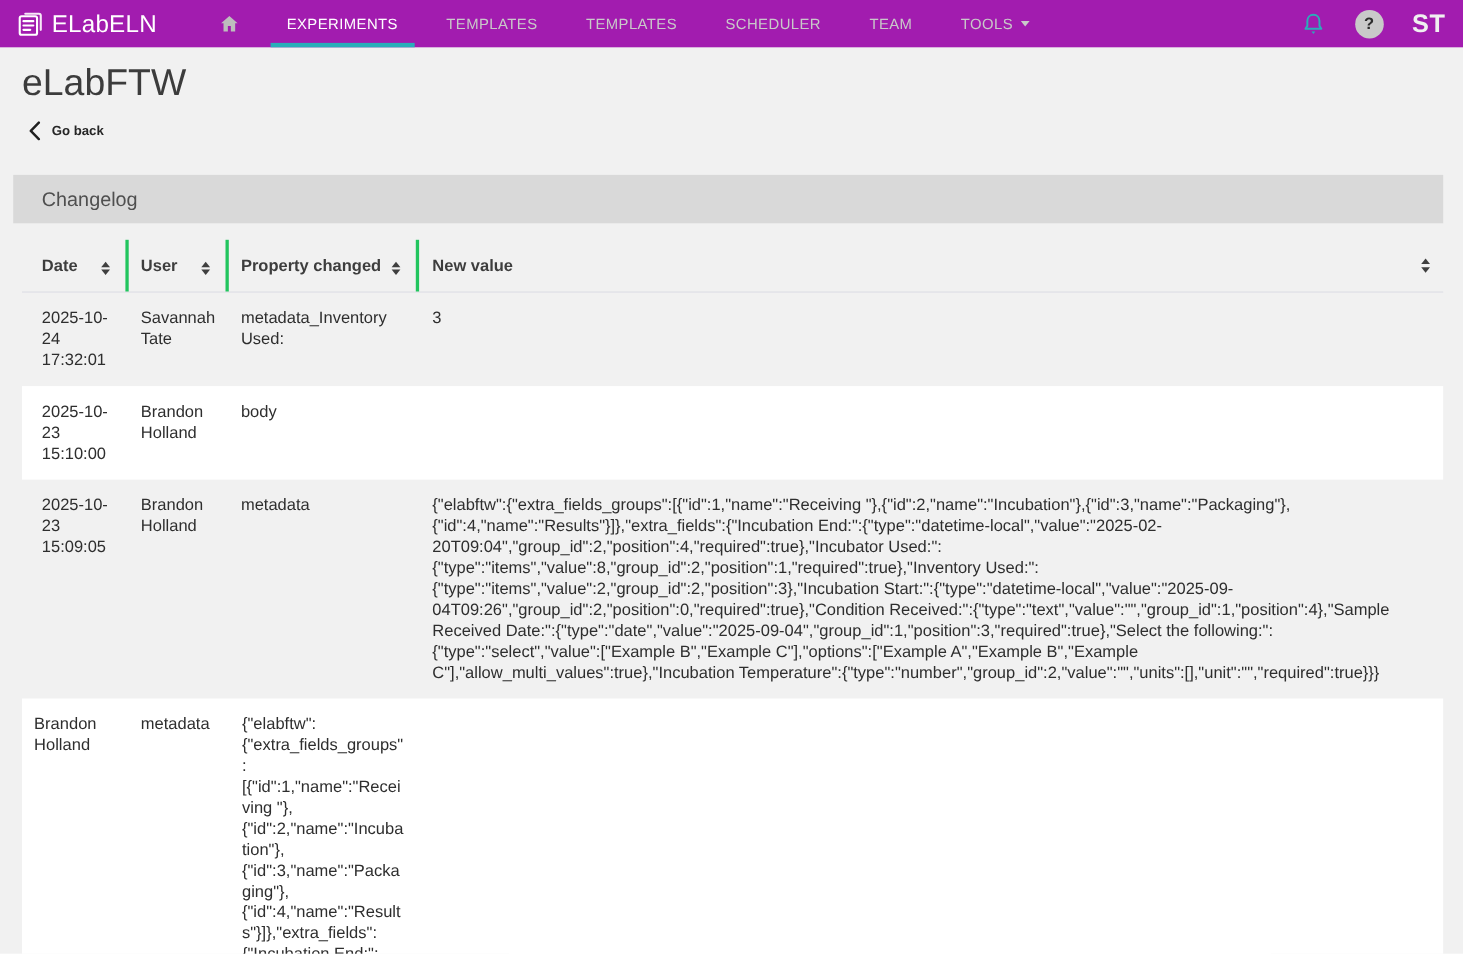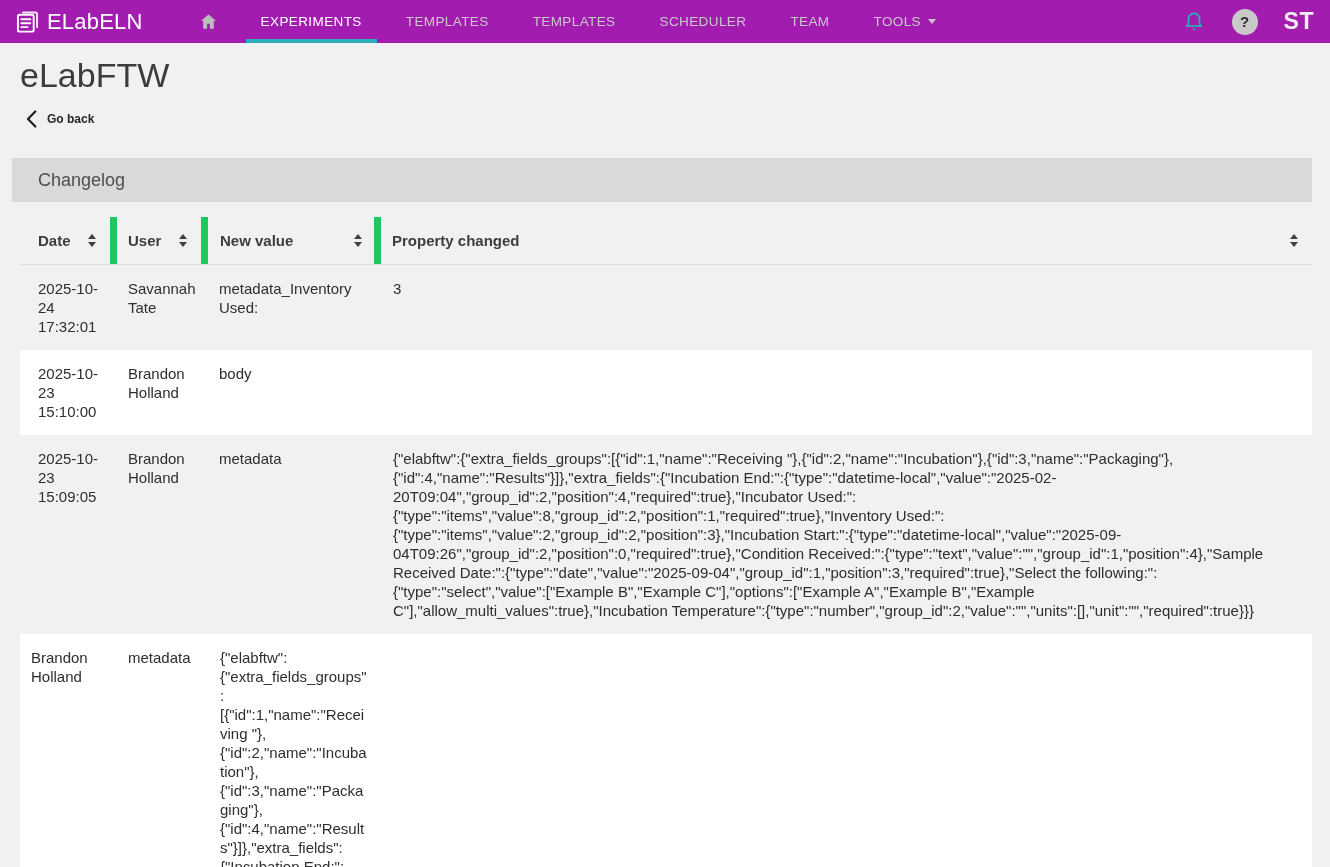--- a/index.html
+++ b/index.html
@@ -87,21 +87,21 @@
     grid-template-columns: 97px 91px 173px 1fr;
   }
   .t-head { border-bottom: 1px solid #dcdde4; }
   .th {
     display: flex; align-items: center; justify-content: space-between;
     padding: 15px 14px 15px 18px;
     font-size: 15px; font-weight: bold; color: #3d3d3d;
     cursor: pointer;
   }
   .th + .th { padding-left: 11px; }
-  .t-head .th:nth-child(-n+3) { border-right: 7px solid #22c55e; }
+  .t-head .th:nth-child(-n+3) { border-right: 3px solid #22c55e; align-items: flex-end; }
   .th.last { padding-left: 12px; padding-right: 12px; }
   .sort-icon { display: flex; flex-direction: column; align-items: center; }
   .sort-icon .up {
     width: 0; height: 0;
     border-left: 4.5px solid transparent; border-right: 4.5px solid transparent;
     border-bottom: 5.5px solid #3f3f3f;
   }
   .sort-icon .down {
     width: 0; height: 0; margin-top: 2.5px;
     border-left: 4.5px solid transparent; border-right: 4.5px solid transparent;
@@ -197,29 +197,29 @@
             <span class="down"></span>
           </span>
       </div>
       <div class="th">
         <span>User</span>
         <span class="sort-icon">
             <span class="up"></span>
             <span class="down"></span>
           </span>
       </div>
+      <div class="th">
+        <span>Property changed</span>
+        <span class="sort-icon">
+            <span class="up"></span>
+            <span class="down"></span>
+          </span>
+      </div>
       <div class="th last">
         <span>New value</span>
-        <span class="sort-icon">
-            <span class="up"></span>
-            <span class="down"></span>
-          </span>
-      </div>
-      <div class="th">
-        <span>Property changed</span>
         <span class="sort-icon">
             <span class="up"></span>
             <span class="down"></span>
           </span>
       </div>
     </div>
 
     <div class="t-body">
 
       <div class="t-row">

